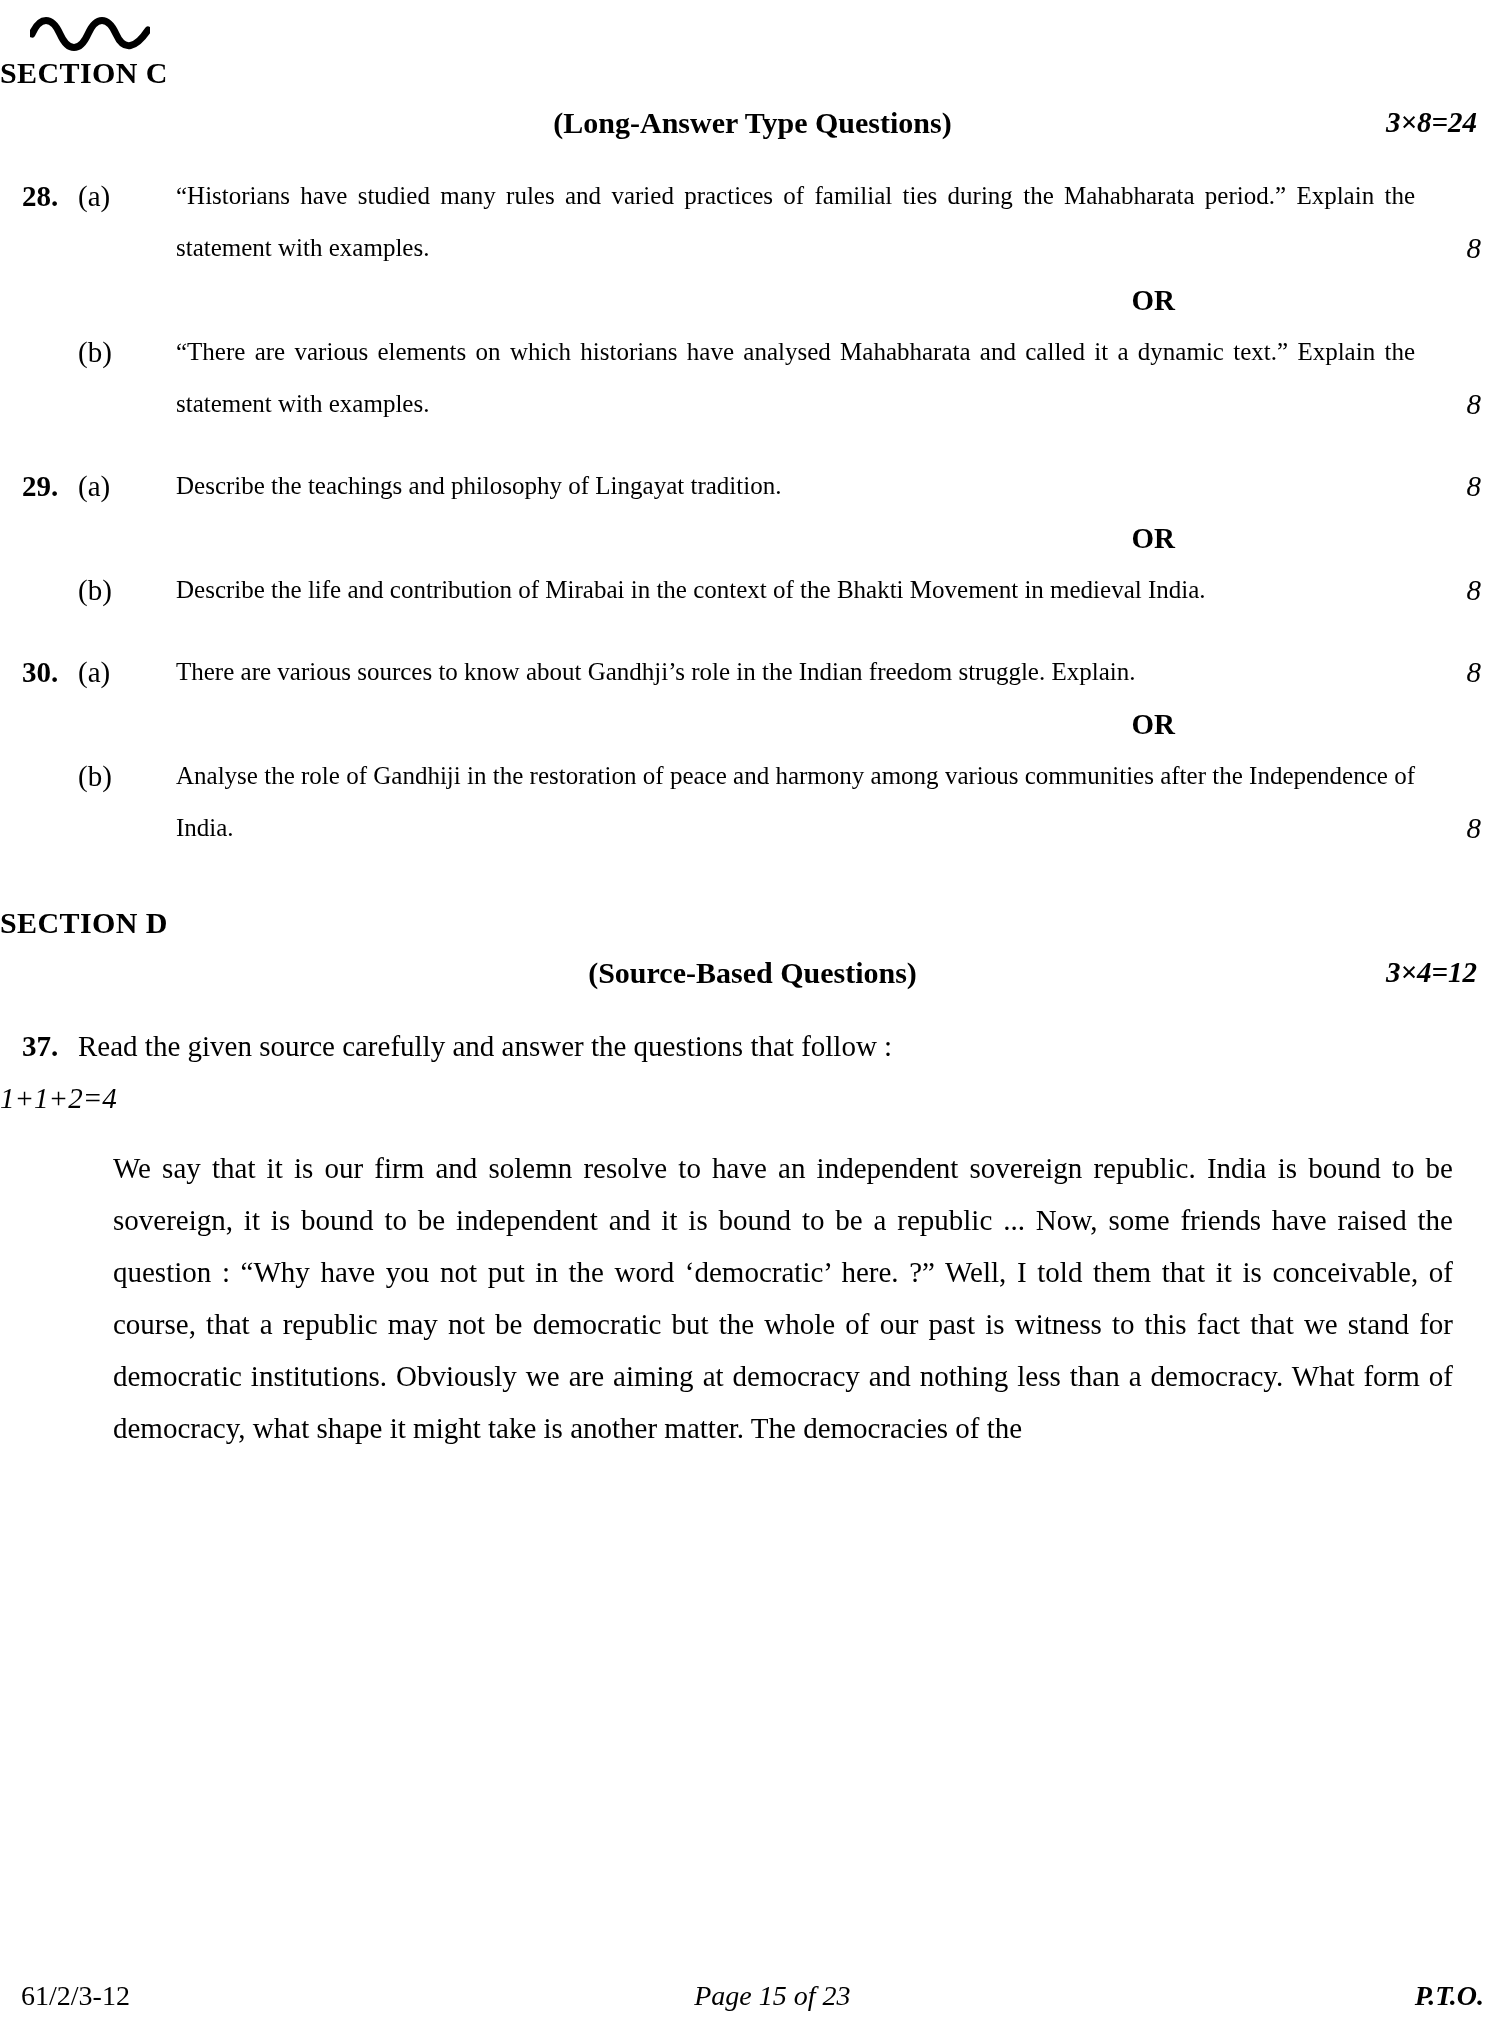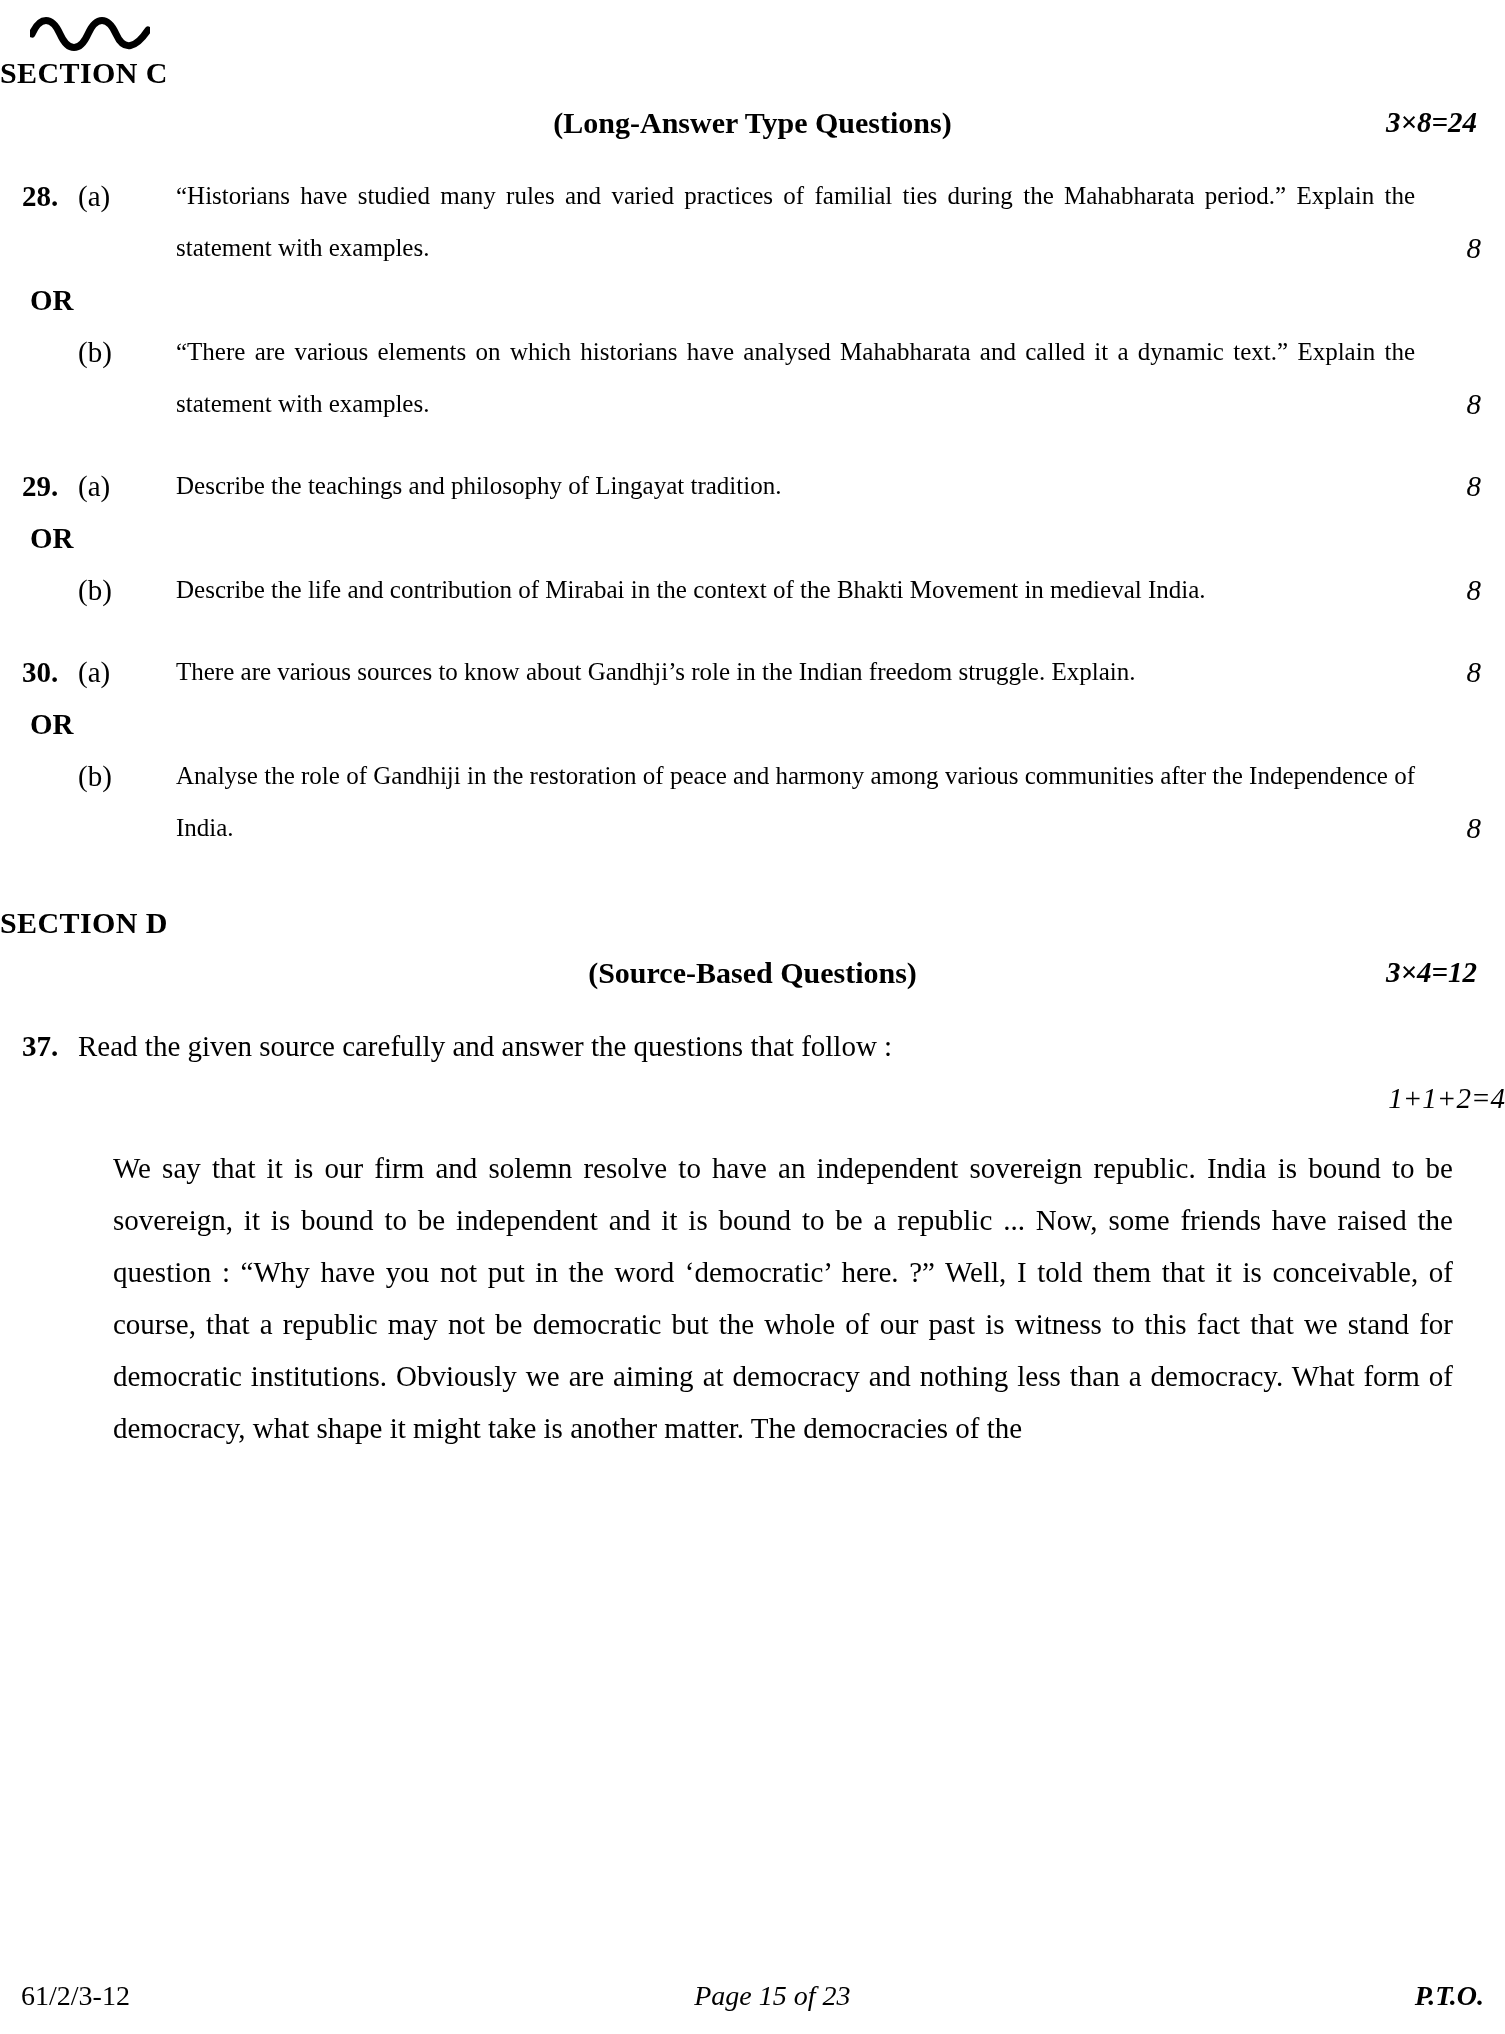--- a/index.html
+++ b/index.html
@@ -97,21 +97,21 @@
     box-sizing: border-box;
     font-style: italic;
     font-size: 29px;
     line-height: 52px;
   }
   .q-marks.bottom-align {
     align-self: flex-end;
   }
 
   .or-line {
-    text-align: left;
+    text-align: right;
     font-weight: bold;
     font-size: 29px;
     line-height: 52px;
     padding-left: 30px;
     padding-right: 330px;
   }
 
   .gap-sm { height: 18px; }
   .gap-md { height: 30px; }
   .gap-lg { height: 52px; }
@@ -121,21 +121,21 @@
     display: flex;
     align-items: flex-start;
   }
   .q31-body {
     flex: 1 1 auto;
     font-size: 29px;
     line-height: 52px;
     padding-right: 30px;
   }
   .q31-marks {
-    text-align: right;
+    text-align: left;
     font-style: italic;
     font-weight: normal;
     font-size: 29px;
     line-height: 52px;
   }
 
   
   .source-passage {
     margin-left: 113px;
     margin-right: 52px;

